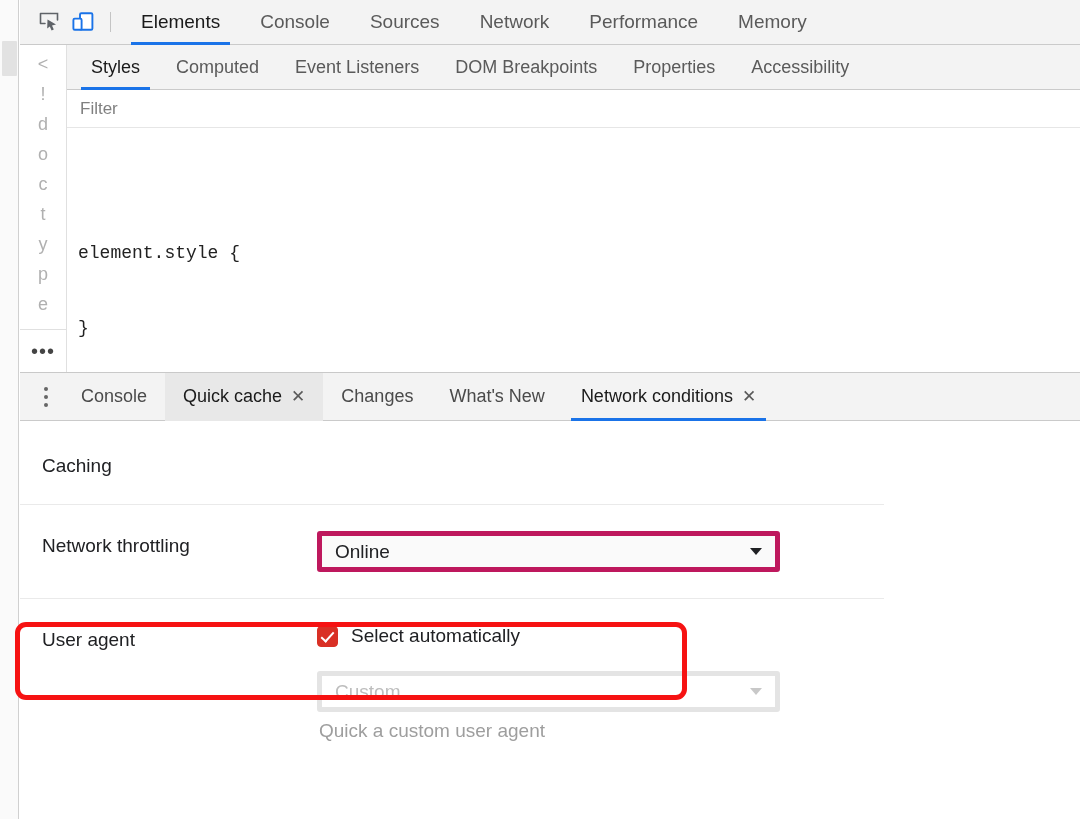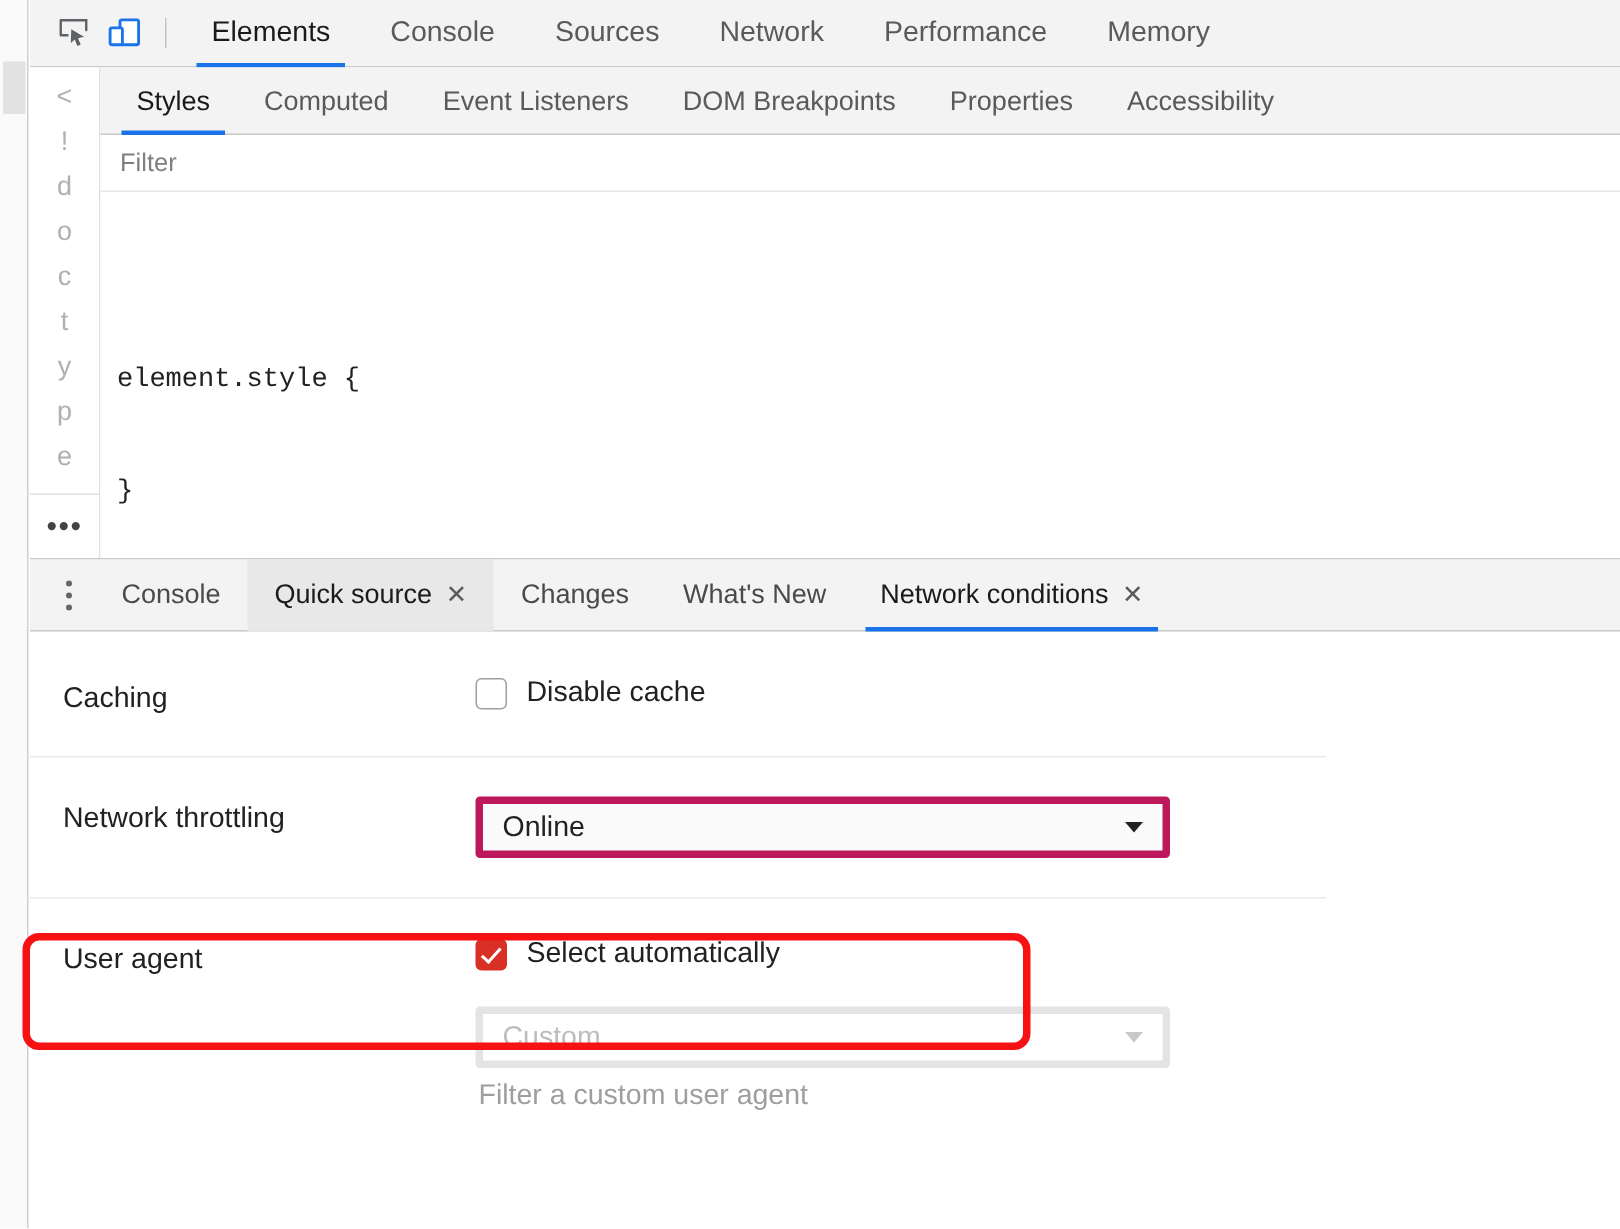--- a/index.html
+++ b/index.html
@@ -523,21 +523,21 @@
           <span></span>
             <span></span>
             <span></span>
         </div>
 
         <div class="drawer-tab">
           <span>Console</span>
         </div>
 
         <div class="drawer-tab hovered">
-          <span>Quick source</span>
+          <span>Quick cache</span>
           <span class="tab-close">✕</span>
         </div>
 
         <div class="drawer-tab">
           <span>Changes</span>
         </div>
 
         <div class="drawer-tab">
           <span>What's New</span>
         </div>
@@ -545,26 +545,20 @@
         <div class="drawer-tab selected">
           <span>Network conditions</span>
           <span class="tab-close">✕</span>
         </div>
       </div>
 
       <div class="nc-body">
 
         <div class="nc-row">
           <div class="nc-label">Caching</div>
-          <div class="nc-field">
-            <div class="cb-row">
-              <div class="checkbox"></div>
-              <div class="cb-label">Disable cache</div>
-            </div>
-          </div>
         </div>
 
         <div class="nc-row">
           <div class="nc-label">Network throttling</div>
           <div class="nc-field">
             <div class="select">
               <span>Online</span>
               <span class="caret"></span>
             </div>
           </div>
@@ -574,21 +568,21 @@
           <div class="nc-label">User agent</div>
           <div class="nc-field">
             <div class="cb-row">
               <div class="checkbox checked"></div>
               <div class="cb-label">Select automatically</div>
             </div>
             <div class="select disabled" style="margin-top:24px">
               <span>Custom...</span>
               <span class="caret"></span>
             </div>
-            <div class="ua-text">Filter a custom user agent</div>
+            <div class="ua-text">Quick a custom user agent</div>
           </div>
         </div>
 
       </div>
     </div>
 
   </div>
 
   <div class="highlight-box"></div>
 

